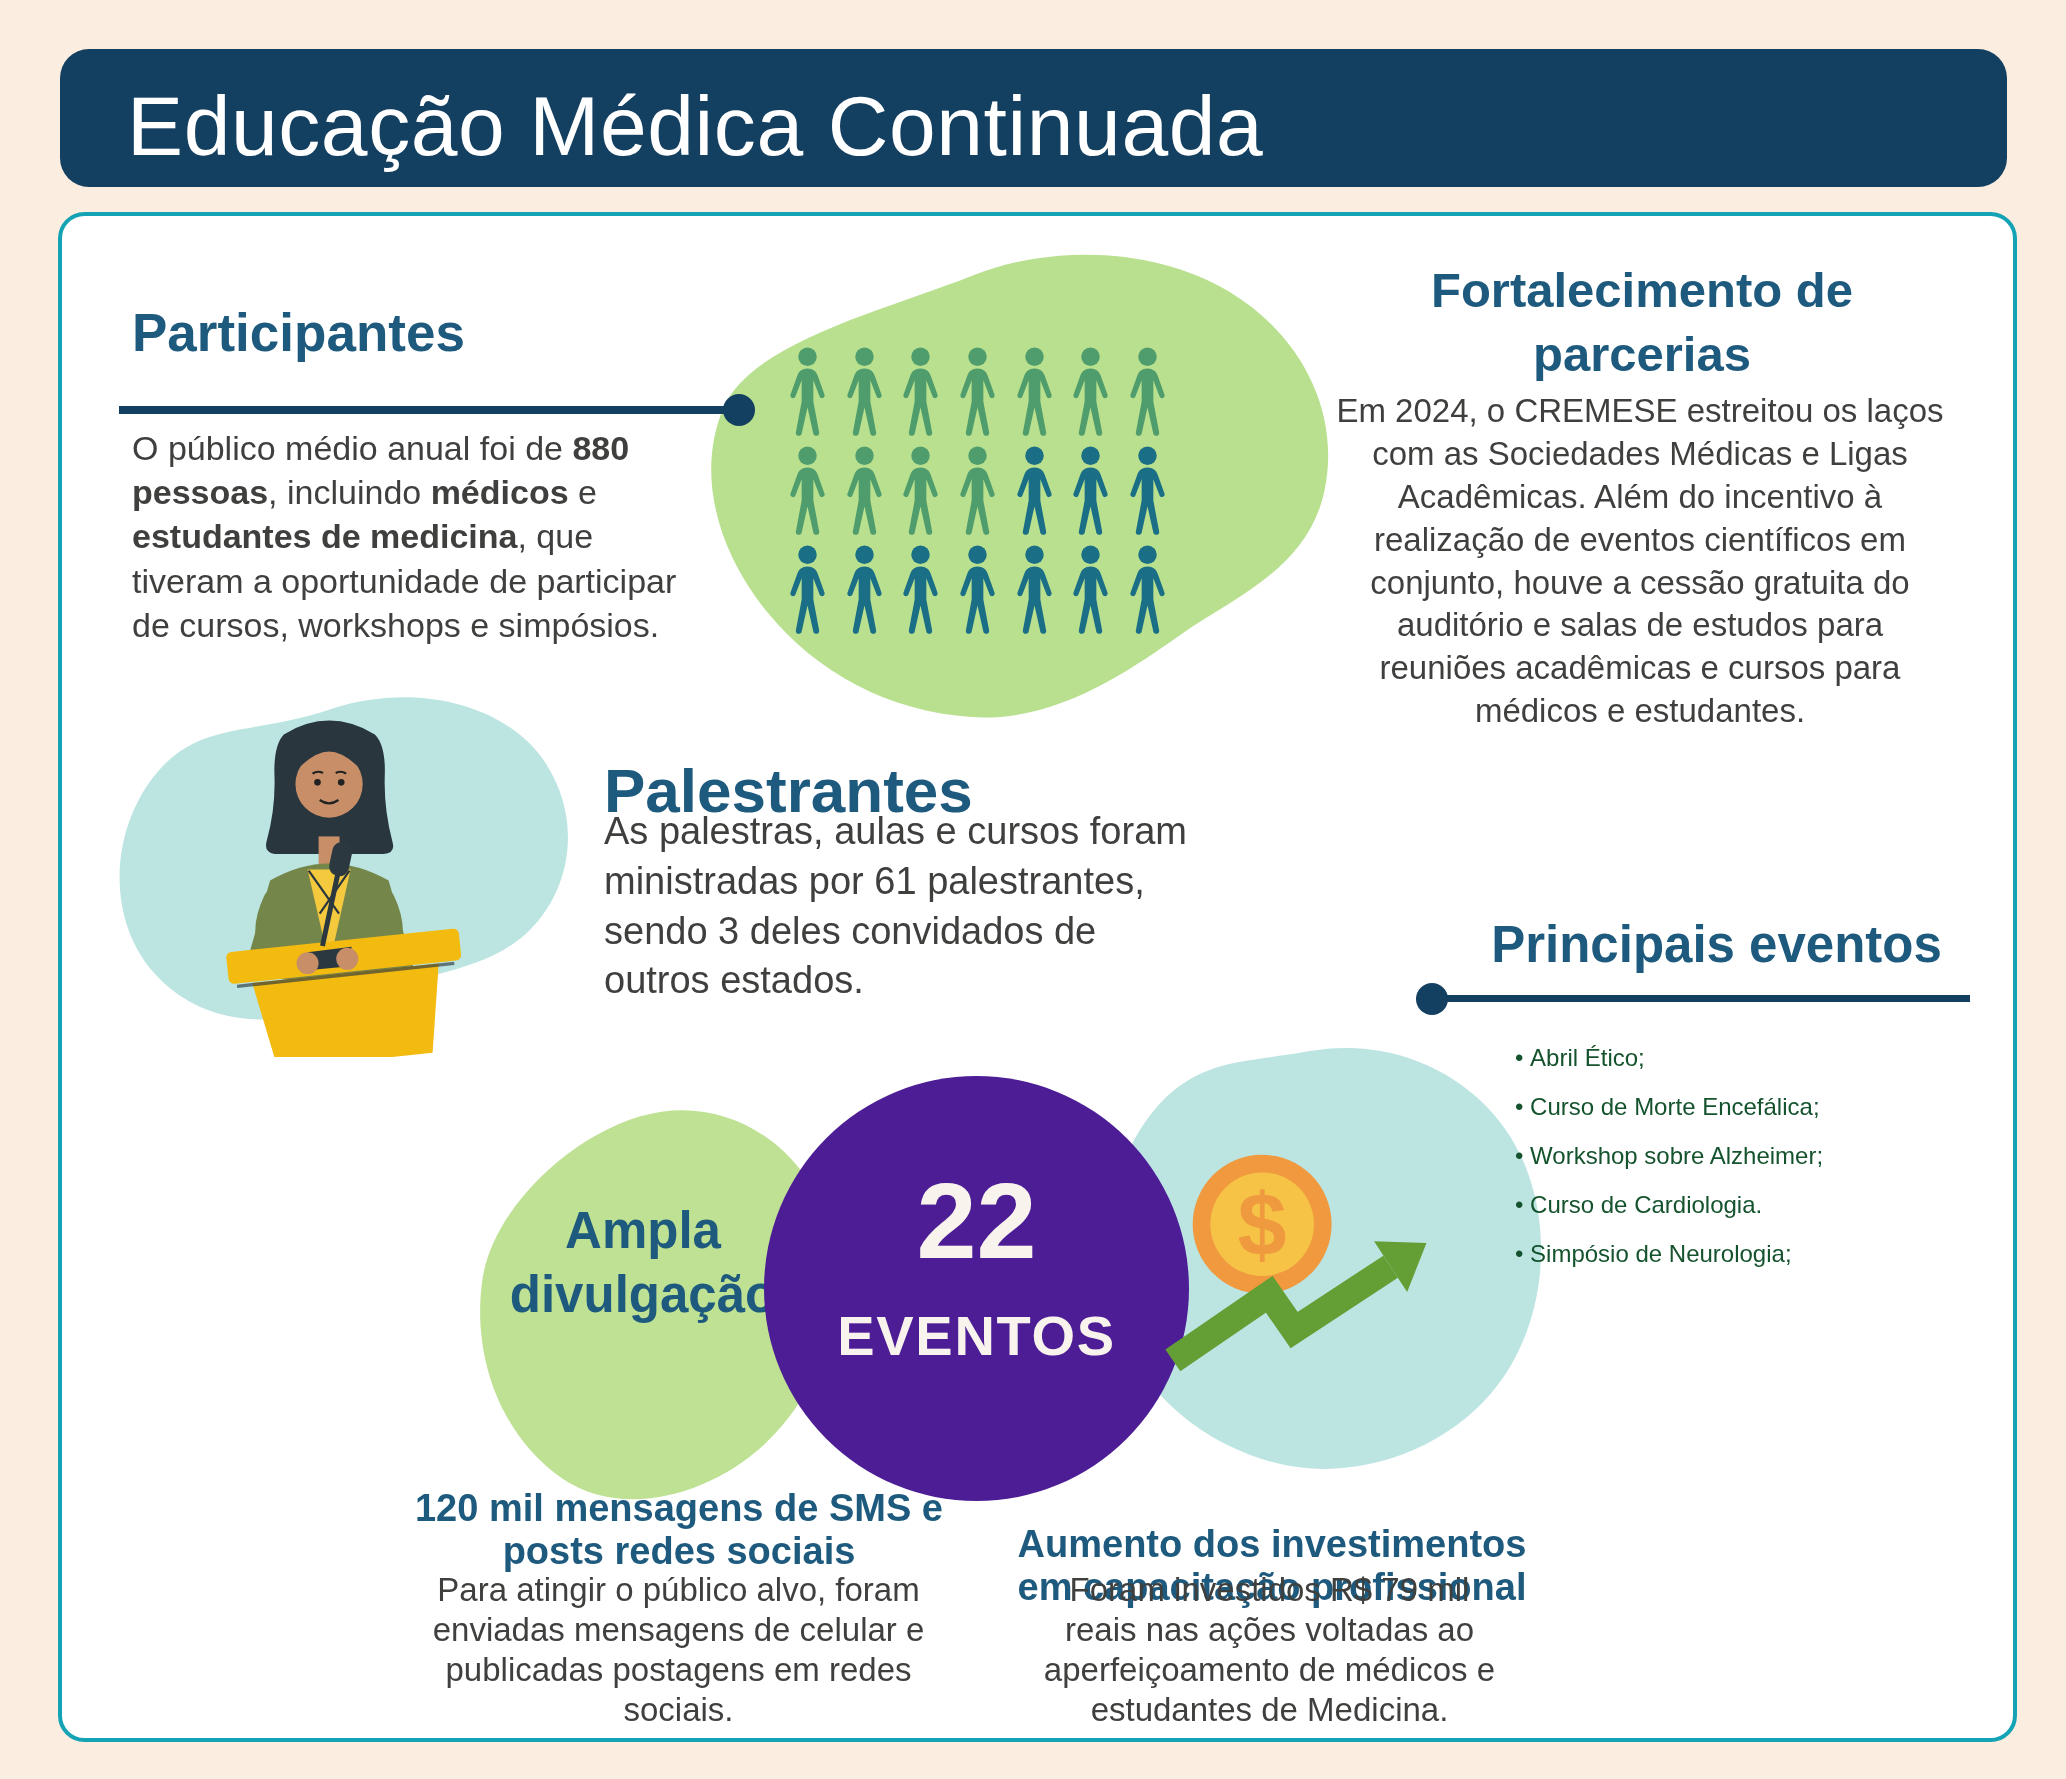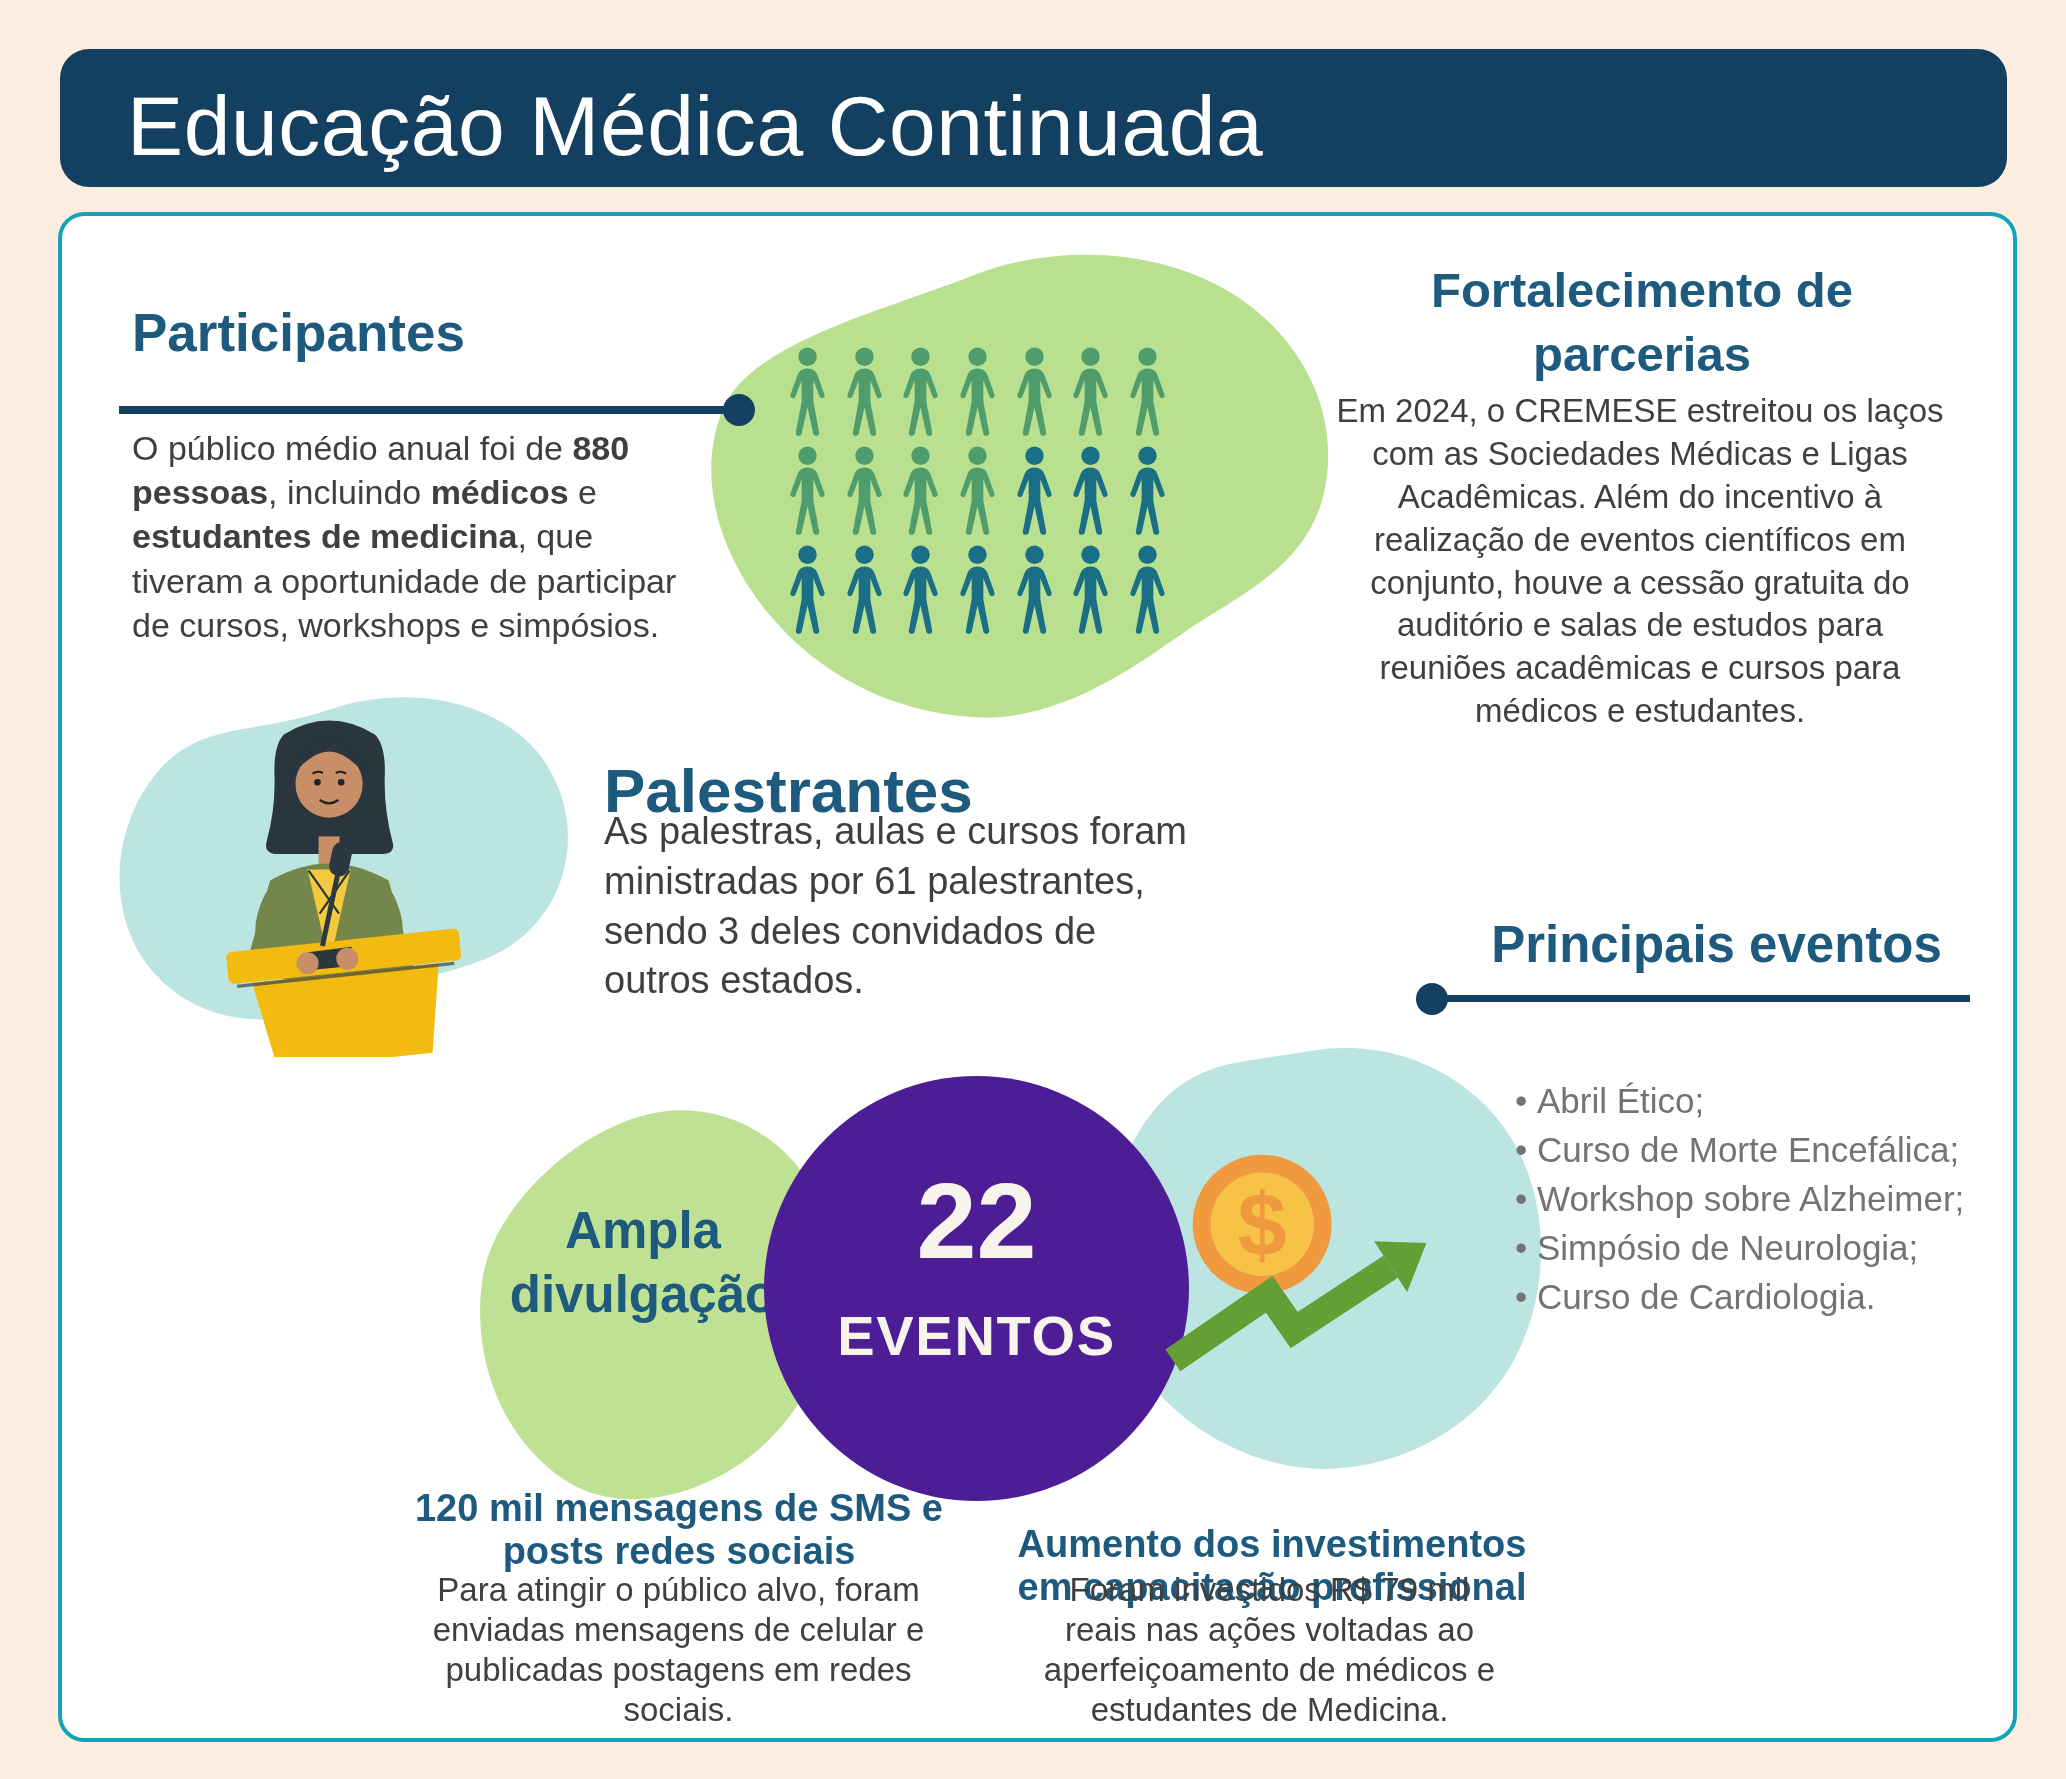--- a/index.html
+++ b/index.html
@@ -29,21 +29,21 @@
   
   .fortalecimento-h{left:1388px;top:259px;width:508px;text-align:center;font-size:49px;line-height:1.3;}
   .fortalecimento-body{left:1335px;top:390px;width:610px;text-align:center;font-size:33px;line-height:1.3;}
   
   .palestrantes-h{left:604px;top:755px;font-size:62px;}
   .palestrantes-body{left:604px;top:807px;width:585px;font-size:38px;line-height:1.31;}
   
   .principais-h{left:1457px;top:915px;width:519px;text-align:center;font-size:51px;}
   .pe-underline{left:1434px;top:995px;width:536px;height:7.2px;background:#133f60;}
   .pe-underline-dot{left:1416px;top:983px;width:32px;height:32px;border-radius:50%;background:#133f60;}
-  .eventos-list{left:1515px;top:1033px;width:469px;list-style:none;font-size:35px;line-height:49px;color:#737373;margin-top:43px;}
+  .eventos-list{left:1515px;top:1033px;width:469px;list-style:none;font-size:24px;line-height:49px;color:#14532d;}
   .eventos-list li::before{content:"\2022\00a0";}
   
   .ampla-label{left:461px;top:1199px;width:364px;text-align:center;font-size:51px;line-height:1.25;}
   
   .eventos-circle{left:764px;top:1076px;width:425px;height:425px;border-radius:50%;background:#4c1d95;
                   text-align:center;box-sizing:border-box;padding-top:88px;color:#f8f3ec;}
   .eventos-count{font-size:108px;font-weight:700;line-height:1.05;}
   .eventos-label{font-size:56px;font-weight:700;letter-spacing:1.7px;margin-top:25px;line-height:1.2;}
   
   .sms-h{left:403px;top:1487px;width:552px;text-align:center;font-size:38px;line-height:1.12;}
@@ -269,22 +269,22 @@
   </section>
 
   <section>
     <h2 class="abs h-blue principais-h">Principais eventos</h2>
     <div class="abs pe-underline"></div>
     <div class="abs pe-underline-dot"></div>
     <ul class="abs eventos-list">
       <li>Abril Ético;</li>
       <li>Curso de Morte Encefálica;</li>
       <li>Workshop sobre Alzheimer;</li>
+      <li>Curso de Cardiologia.</li>
       <li>Simpósio de Neurologia;</li>
-      <li>Curso de Cardiologia.</li>
     </ul>
   </section>
 
   <div class="abs h-blue ampla-label">Ampla divulgação</div>
 
   <div class="abs eventos-circle">
     <div class="eventos-count">22</div>
     <div class="eventos-label">EVENTOS</div>
   </div>
 

